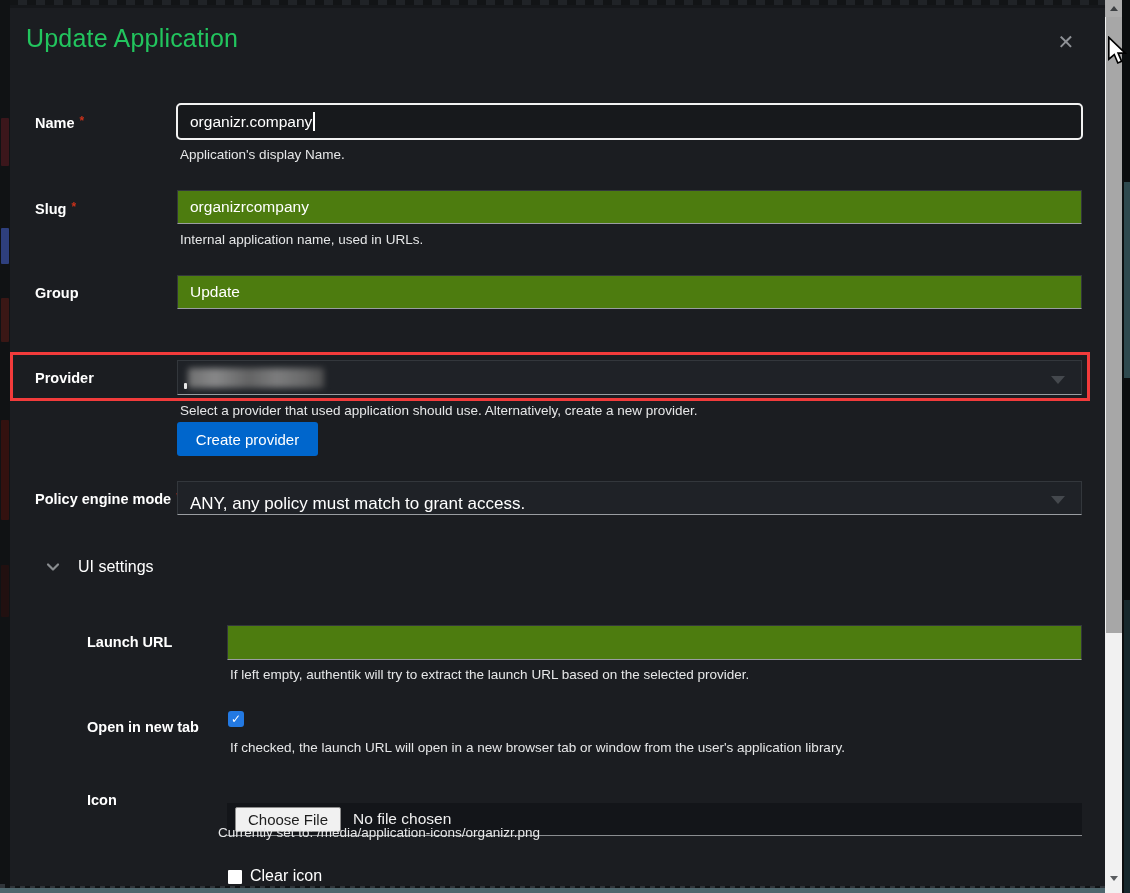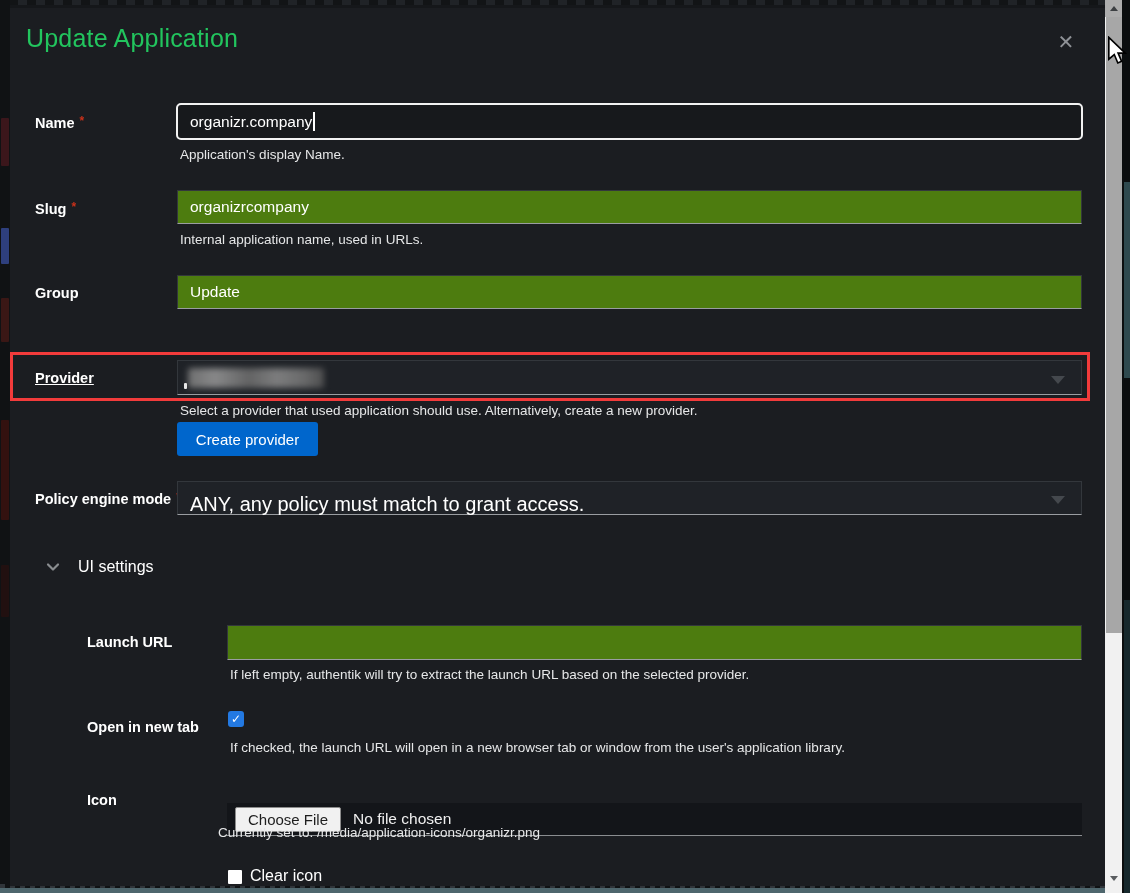--- a/index.html
+++ b/index.html
@@ -46,21 +46,21 @@
   
   .lbl{position:absolute;color:#ffffff;font-size:14.5px;font-weight:700;white-space:nowrap;margin-left:9px;}
   .req{color:#c9311a;font-size:12px;vertical-align:3px;margin-left:5px;font-weight:700;}
   .help{position:absolute;color:#e6e7e8;font-size:13.5px;white-space:nowrap;}
   
   .tinput{position:absolute;background:#4d7c0f;border:1px solid #33373c;border-bottom:1px solid #9a9da1;
     color:#fff;font-size:15.5px;display:flex;align-items:center;padding:0 12px;}
   .tinput.focused{background:#17191c;border:2px solid #f2f2f2;border-radius:5px;}
   .caret-bar{display:inline-block;width:1.5px;height:19px;background:#fff;margin-left:1px;}
   .select{position:absolute;background:#1f2227;border:1px solid #33373c;border-bottom:1px solid #9a9da1;
-    color:#fff;font-size:20px;display:flex;align-items:center;padding:12px 34px 0 12px;cursor:pointer;}
+    color:#fff;font-size:17px;display:flex;align-items:center;padding:12px 34px 0 12px;cursor:pointer;}
   .select .caret{position:absolute;right:16px;top:50%;margin-top:-2px;width:0;height:0;
     border-left:7px solid transparent;border-right:7px solid transparent;border-top:8px solid #44484d;}
   .redacted{position:absolute;left:10px;top:7px;width:136px;height:20px;border-radius:2px;
     background:linear-gradient(90deg,#7d7d7d,#9a9a9a 20%,#6f6f6f 45%,#8d8d8d 65%,#777 85%,#565656);
     filter:blur(3px);opacity:.85;}
   .redact-tick{position:absolute;left:6px;top:22px;width:3px;height:6px;background:#e8e8e8;border-radius:1px;}
   .highlight-box{position:absolute;left:0px;top:344px;width:1080px;height:49px;
     border:3px solid #f23b3b;z-index:10;pointer-events:none;}
   .btn-primary{position:absolute;background:#0066cc;color:#fff;font-size:15px;border:none;border-radius:3px;
     display:flex;align-items:center;justify-content:center;cursor:pointer;font-family:inherit;}
@@ -113,21 +113,21 @@
       <span>organizrcompany</span>
     </div>
     <div class="help" style="left:170px;top:224px;">Internal application name, used in URLs.</div>
 
     <div class="lbl" style="left:16px;top:277px;">Group</div>
     <div class="tinput" style="left:167px;top:267px;width:905px;height:34px;">
       <span>Update</span>
     </div>
 
     <div class="highlight-box"></div>
-    <div class="lbl" style="left:16px;top:362px;text-decoration:underline;">Provider</div>
+    <div class="lbl" style="left:16px;top:362px;">Provider</div>
     <div class="select" style="left:167px;top:352px;width:905px;height:35px;">
       <span class="redacted"></span>
       <span class="redact-tick"></span>
       <span class="caret"></span>
     </div>
     <div class="help" style="left:170px;top:395px;">Select a provider that used application should use. Alternatively, create a new provider.</div>
     <button class="btn-primary" style="left:167px;top:414px;width:141px;height:34px;">Create provider</button>
 
     <div class="lbl" style="left:16px;top:482px;"><span>Policy engine mode</span><span class="req">*</span></div>
     <div class="select" style="left:167px;top:473px;width:905px;height:34px;">

